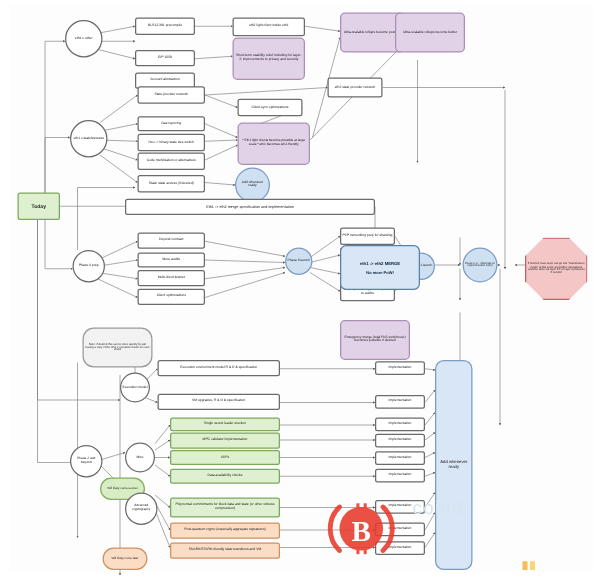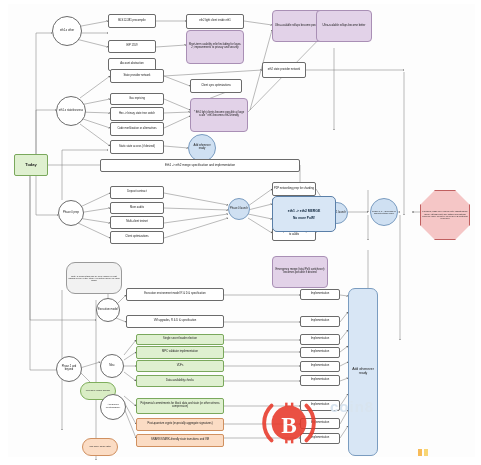--- a/index.html
+++ b/index.html
@@ -25,21 +25,21 @@
   .oct{background:#f5c6c6;border:0.5px solid #c06060;}
   #btc{position:absolute;left:258px;top:392px;width:62px;height:62px;
        border-radius:50%;opacity:0.88;}
   #btc svg{width:62px;height:62px;}
   #wm{position:absolute;left:418px;top:446px;width:56px;height:12px;display:flex;
       align-items:center;gap:2px;opacity:0.75;}
   #wm .sq{width:4px;height:7px;background:#f5a623;}
   #wm .sq2{width:4px;height:7px;background:#f7c948;}
   #wm .txt{font-size:4px;color:#9a9a9a;}
   #wmtext{position:absolute;left:330px;top:398px;font-size:15px;color:#d8e4ef;
-       font-weight:bold;letter-spacing:1px;}
+       font-weight:normal;letter-spacing:1px;}
 </style>
 </head>
 <body>
 
 <div id="canvas">
 
   <svg class="wires" viewBox="0 0 481 465">
     <defs>
       <marker id="ah" markerWidth="4" markerHeight="4" refX="3" refY="2" orient="auto">
         <path d="M0,0 L3.2,2 L0,4 z" fill="#555"></path>

